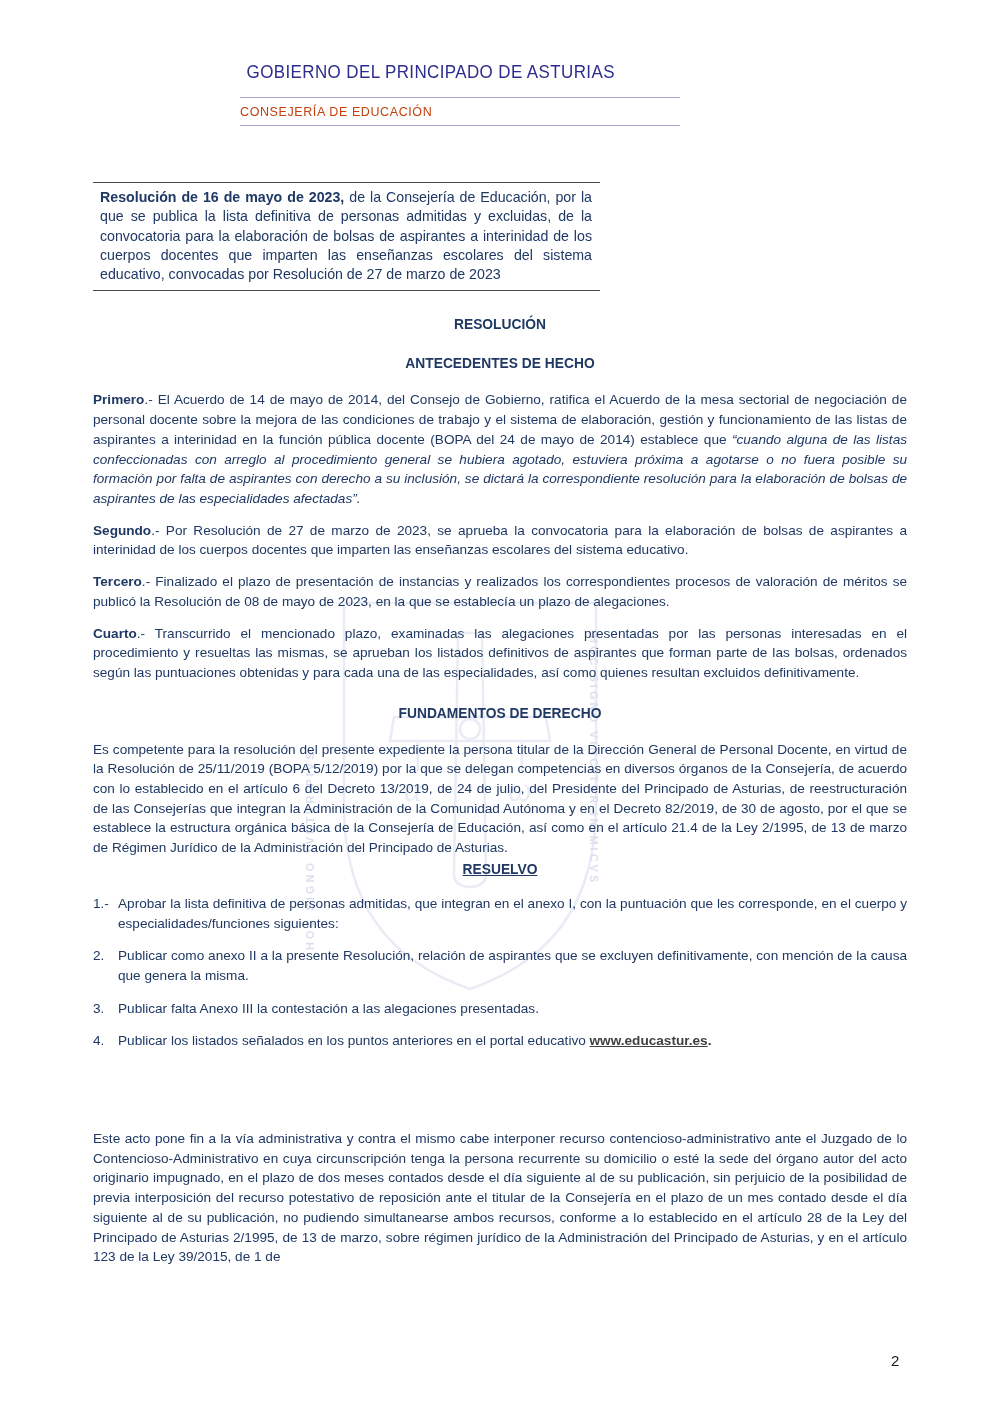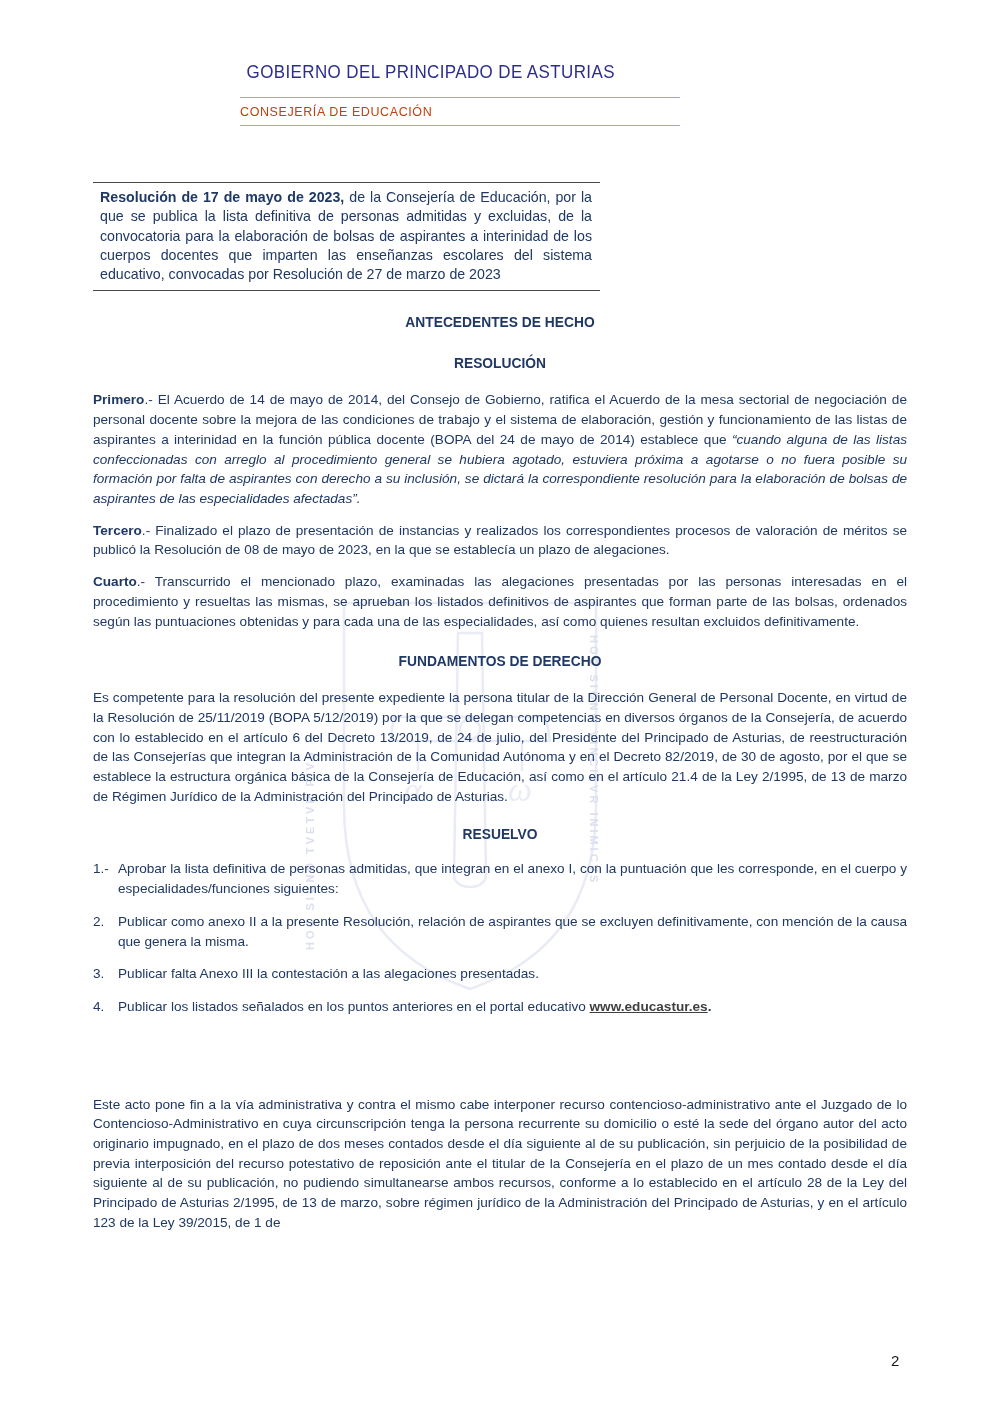--- a/index.html
+++ b/index.html
@@ -41,21 +41,21 @@
   }
   .summary-box b { font-weight:bold; }
   
   .sec-heading {
     text-align:center; font-weight:bold; font-size:13.8px; color:#1f3864;
     margin:0;
   }
   .h-resolucion   { margin-top:26px; }
   .h-antecedentes { margin-top:24px; }
   .h-fundamentos  { margin-top:23px; }
-  .h-resuelvo     { margin-top:21px; }
+  .h-resuelvo     { margin-top:4px;text-decoration:underline; }
   
   .para {
     font-size:13.6px; line-height:19.7px; text-align:justify; margin:0;
   }
   .p-first   { margin-top:19px; }
   .para + .para { margin-top:12px; }
   .para b { font-weight:bold; }
   .para i { font-style:italic; }
   
   .rlist { margin-top:17px; }
@@ -100,28 +100,29 @@
   <div class="header">
     <div class="gov-title">GOBIERNO DEL PRINCIPADO DE ASTURIAS</div>
     <hr class="hrule rule1">
     <div class="dept">CONSEJERÍA DE EDUCACIÓN</div>
     <hr class="hrule rule2">
   </div>
 
   <div class="content">
 
     <div class="summary-box">
-      <b>Resolución de 17 de mayo de 2023,</b><span> de la Consejería de Educación, por la que se publica la lista definitiva de personas admitidas y excluidas, de la convocatoria para la elaboración de bolsas de aspirantes a interinidad de los cuerpos docentes que imparten las enseñanzas escolares del sistema educativo, convocadas por Resolución de 27 de marzo de 2023</span>
+      <b>Resolución de 16 de mayo de 2023,</b><span> de la Consejería de Educación, por la que se publica la lista definitiva de personas admitidas y excluidas, de la convocatoria para la elaboración de bolsas de aspirantes a interinidad de los cuerpos docentes que imparten las enseñanzas escolares del sistema educativo, convocadas por Resolución de 27 de marzo de 2023</span>
     </div>
 
+    <p class="sec-heading h-resolucion">RESOLUCIÓN</p>
     <p class="sec-heading h-antecedentes">ANTECEDENTES DE HECHO</p>
-    <p class="sec-heading h-resolucion">RESOLUCIÓN</p>
 
     <p class="para p-first"><b>Primero</b><span>.- </span><span>El Acuerdo de 14 de mayo de 2014, del Consejo de Gobierno, ratifica el Acuerdo de la mesa sectorial de negociación de personal docente sobre la mejora de las condiciones de trabajo y el sistema de elaboración, gestión y funcionamiento de las listas de aspirantes a interinidad en la función pública docente (BOPA del 24 de mayo de 2014) establece que </span><i>“cuando alguna de las listas confeccionadas con arreglo al procedimiento general se hubiera agotado, estuviera próxima a agotarse o no fuera posible su formación por falta de aspirantes con derecho a su inclusión, se dictará la correspondiente resolución para la elaboración de bolsas de aspirantes de las especialidades afectadas”.</i></p>
 
+    <p class="para"><b>Segundo</b><span>.- </span><span>Por Resolución de 27 de marzo de 2023, se aprueba la convocatoria para la elaboración de bolsas de aspirantes a interinidad de los cuerpos docentes que imparten las enseñanzas escolares del sistema educativo.</span></p>
 
     <p class="para"><b>Tercero</b><span>.- </span><span>Finalizado el plazo de presentación de instancias y realizados los correspondientes procesos de valoración de méritos se publicó la Resolución de 08 de mayo de 2023, en la que se establecía un plazo de alegaciones.</span></p>
 
     <p class="para"><b>Cuarto</b><span>.- </span><span>Transcurrido el mencionado plazo, examinadas las alegaciones presentadas por las personas interesadas en el procedimiento y resueltas las mismas, se aprueban los listados definitivos de aspirantes que forman parte de las bolsas, ordenados según las puntuaciones obtenidas y para cada una de las especialidades, así como quienes resultan excluidos definitivamente.</span></p>
 
     <p class="sec-heading h-fundamentos">FUNDAMENTOS DE DERECHO</p>
     <p class="para p-first">Es competente para la resolución del presente expediente la persona titular de la Dirección General de Personal Docente, en virtud de la Resolución de 25/11/2019 (BOPA 5/12/2019) por la que se delegan competencias en diversos órganos de la Consejería, de acuerdo con lo establecido en el artículo 6 del Decreto 13/2019, de 24 de julio, del Presidente del Principado de Asturias, de reestructuración de las Consejerías que integran la Administración de la Comunidad Autónoma y en el Decreto 82/2019, de 30 de agosto, por el que se establece la estructura orgánica básica de la Consejería de Educación, así como en el artículo 21.4 de la Ley 2/1995, de 13 de marzo de Régimen Jurídico de la Administración del Principado de Asturias.</p>
 
     <p class="sec-heading h-resuelvo">RESUELVO</p>
 

